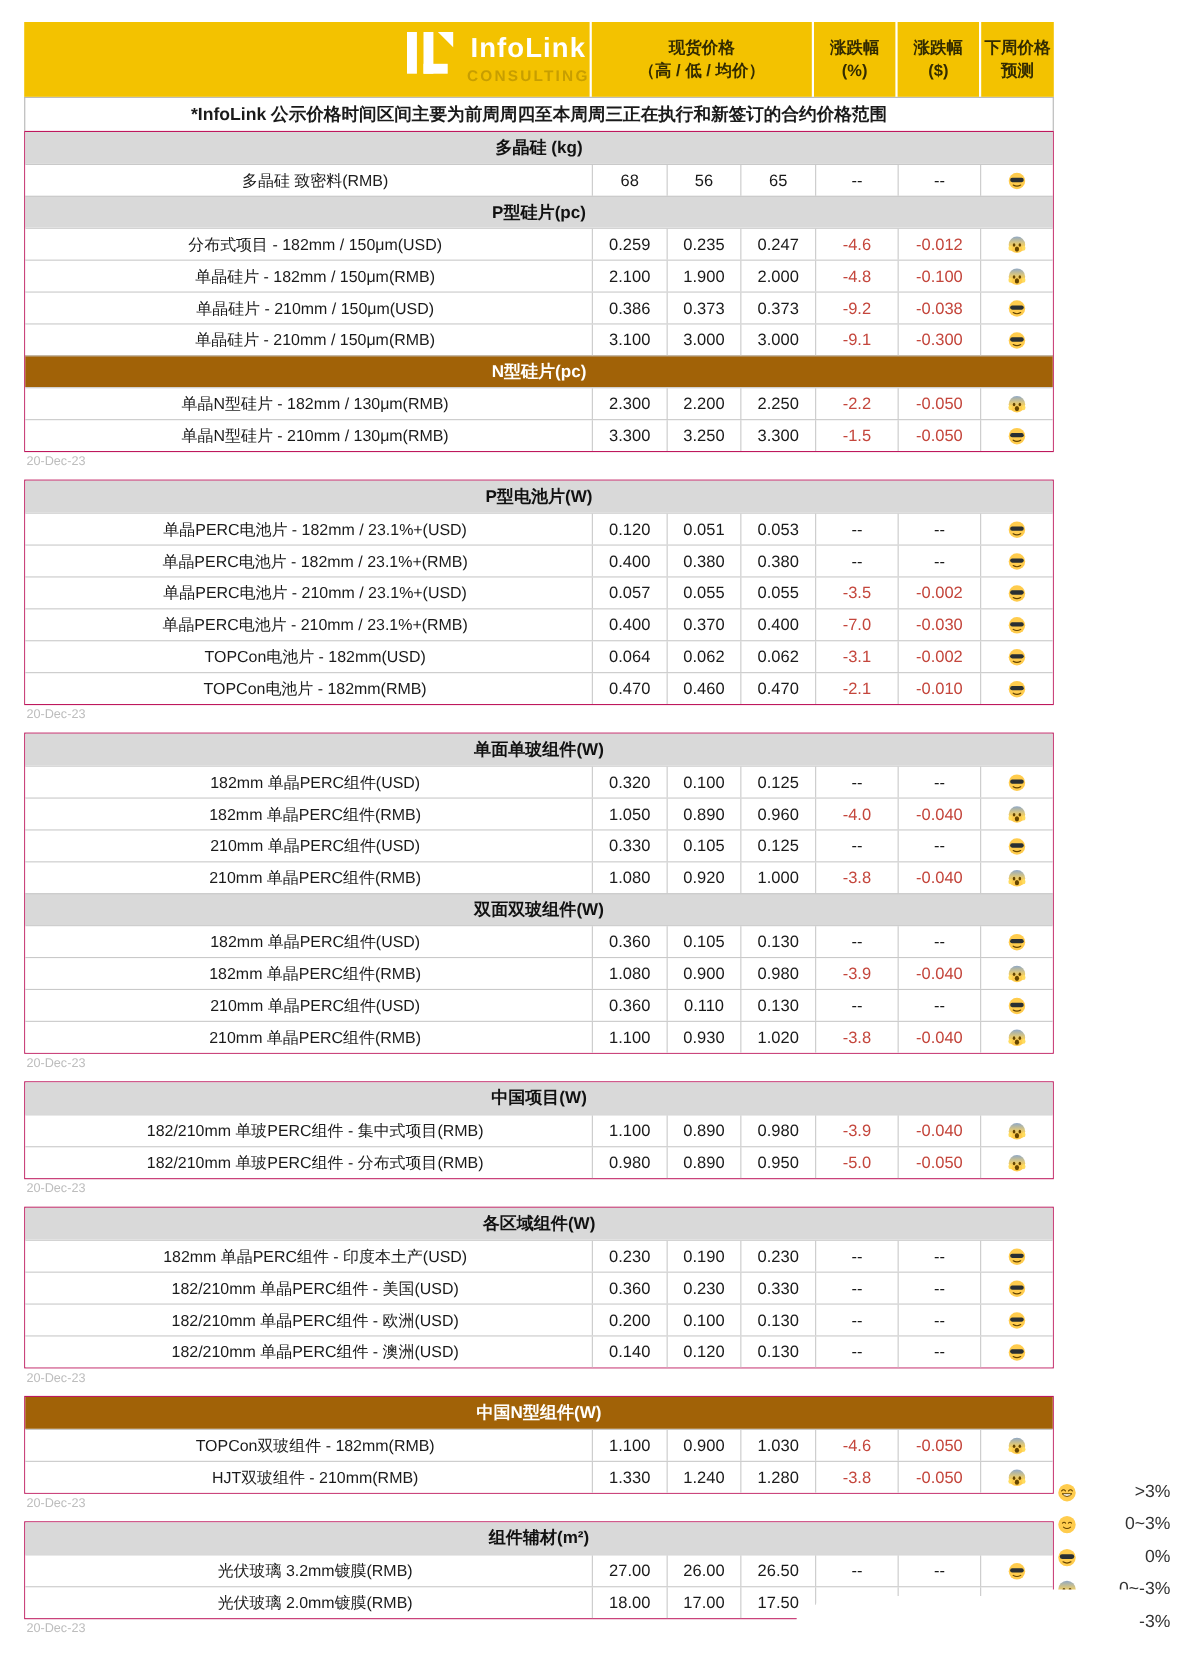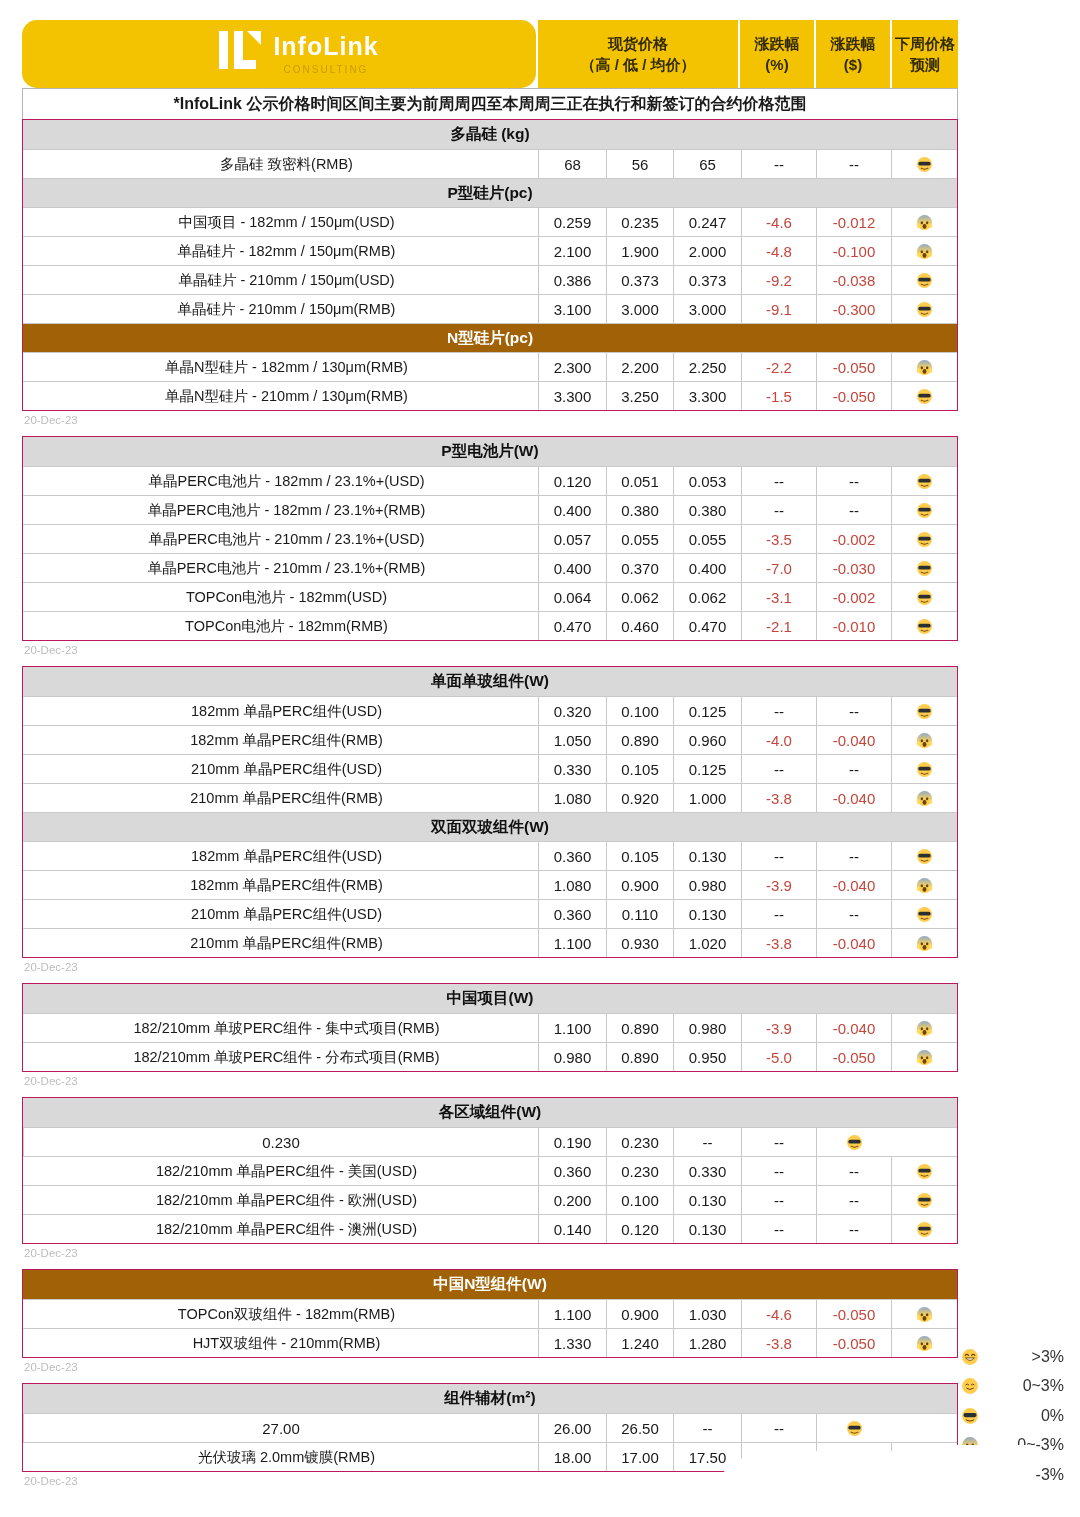--- a/index.html
+++ b/index.html
@@ -4,25 +4,25 @@
 <style>
   html,body{margin:0;padding:0;background:#fff;}
   body{width:1080px;height:1517px;position:relative;overflow:hidden;
        font-family:"Liberation Sans","DejaVu Sans",sans-serif;color:#1a1a1a;}
   .sheet{position:absolute;left:22px;top:20px;width:936px;}
 
   
   .yellow-header{display:grid;grid-template-columns:514px 200px 74px 74px 66px;gap:2px;background:#fff;height:68px;}
   .yh-cell{background:#F3C200;display:flex;flex-direction:column;align-items:center;justify-content:center;
            font-weight:bold;font-size:15px;line-height:1.4;color:#332B00;text-align:center;}
-  .yh-logo{align-items:center;justify-content:center;padding-left:40px;box-sizing:border-box;border-radius:15px;}
+  .yh-logo{align-items:flex-end;justify-content:center;padding-left:40px;box-sizing:border-box;}
   .logo-row{display:flex;align-items:flex-start;gap:10px;}
   .logo-texts{display:flex;flex-direction:column;margin-top:2px;}
   .logo-name{color:#fff;font-size:25px;font-weight:bold;letter-spacing:1px;line-height:1.05;}
-  .logo-sub{color:#C79E00;font-size:10px;font-weight:normal;letter-spacing:2px;margin-top:3px;}
+  .logo-sub{color:#C79E00;font-size:14px;font-weight:bold;letter-spacing:2px;margin-top:3px;}
 
   
   .note-row{border:1px solid #b5b5b5;border-bottom:none;height:30px;display:flex;align-items:center;
             justify-content:center;font-weight:bold;font-size:16px;background:#fff;}
 
   
   .gbox{border:1px solid #be185d;background:#fff;}
   .sec{height:29px;display:flex;align-items:center;justify-content:center;font-weight:bold;
        font-size:15.5px;border-top:1px solid #c9c9c9;box-sizing:border-box;}
   .gbox > .sec:first-child{border-top:none;}
@@ -121,21 +121,21 @@
                   <circle cx="10" cy="10" r="8.8" fill="#FFCC4D"></circle>
                   <rect x="2.7" y="6.7" width="14.6" height="4.6" rx="2.3" fill="#292F33"></rect>
                   <path d="M6,14.3 Q10,16.8 14,14.3" stroke="#664500" stroke-width="1.2" fill="none" stroke-linecap="round"></path>
                 </svg>
               </span>
             </div>
           </div>
           <div class="sec light">P型硅片(pc)</div>
           <div class="row">
             <div class="cell name">
-              <span>中国项目 - 182mm / 150μm(USD)</span>
+              <span>分布式项目 - 182mm / 150μm(USD)</span>
             </div>
             <div class="cell num">
               <span>0.259</span>
             </div>
             <div class="cell num">
               <span>0.235</span>
             </div>
             <div class="cell num">
               <span>0.247</span>
             </div>
@@ -874,20 +874,23 @@
               </span>
             </div>
           </div>
         </div>
         <div class="date">20-Dec-23</div>
       </div>
       <div>
         <div class="gbox">
           <div class="sec light">各区域组件(W)</div>
           <div class="row">
+            <div class="cell name">
+              <span>182mm 单晶PERC组件 - 印度本土产(USD)</span>
+            </div>
             <div class="cell num">
               <span>0.230</span>
             </div>
             <div class="cell num">
               <span>0.190</span>
             </div>
             <div class="cell num">
               <span>0.230</span>
             </div>
             <div class="cell num">
@@ -1077,20 +1080,23 @@
               </span>
             </div>
           </div>
         </div>
         <div class="date">20-Dec-23</div>
       </div>
       <div>
         <div class="gbox">
           <div class="sec light">组件辅材(m²)</div>
           <div class="row">
+            <div class="cell name">
+              <span>光伏玻璃 3.2mm镀膜(RMB)</span>
+            </div>
             <div class="cell num">
               <span>27.00</span>
             </div>
             <div class="cell num">
               <span>26.00</span>
             </div>
             <div class="cell num">
               <span>26.50</span>
             </div>
             <div class="cell num">

